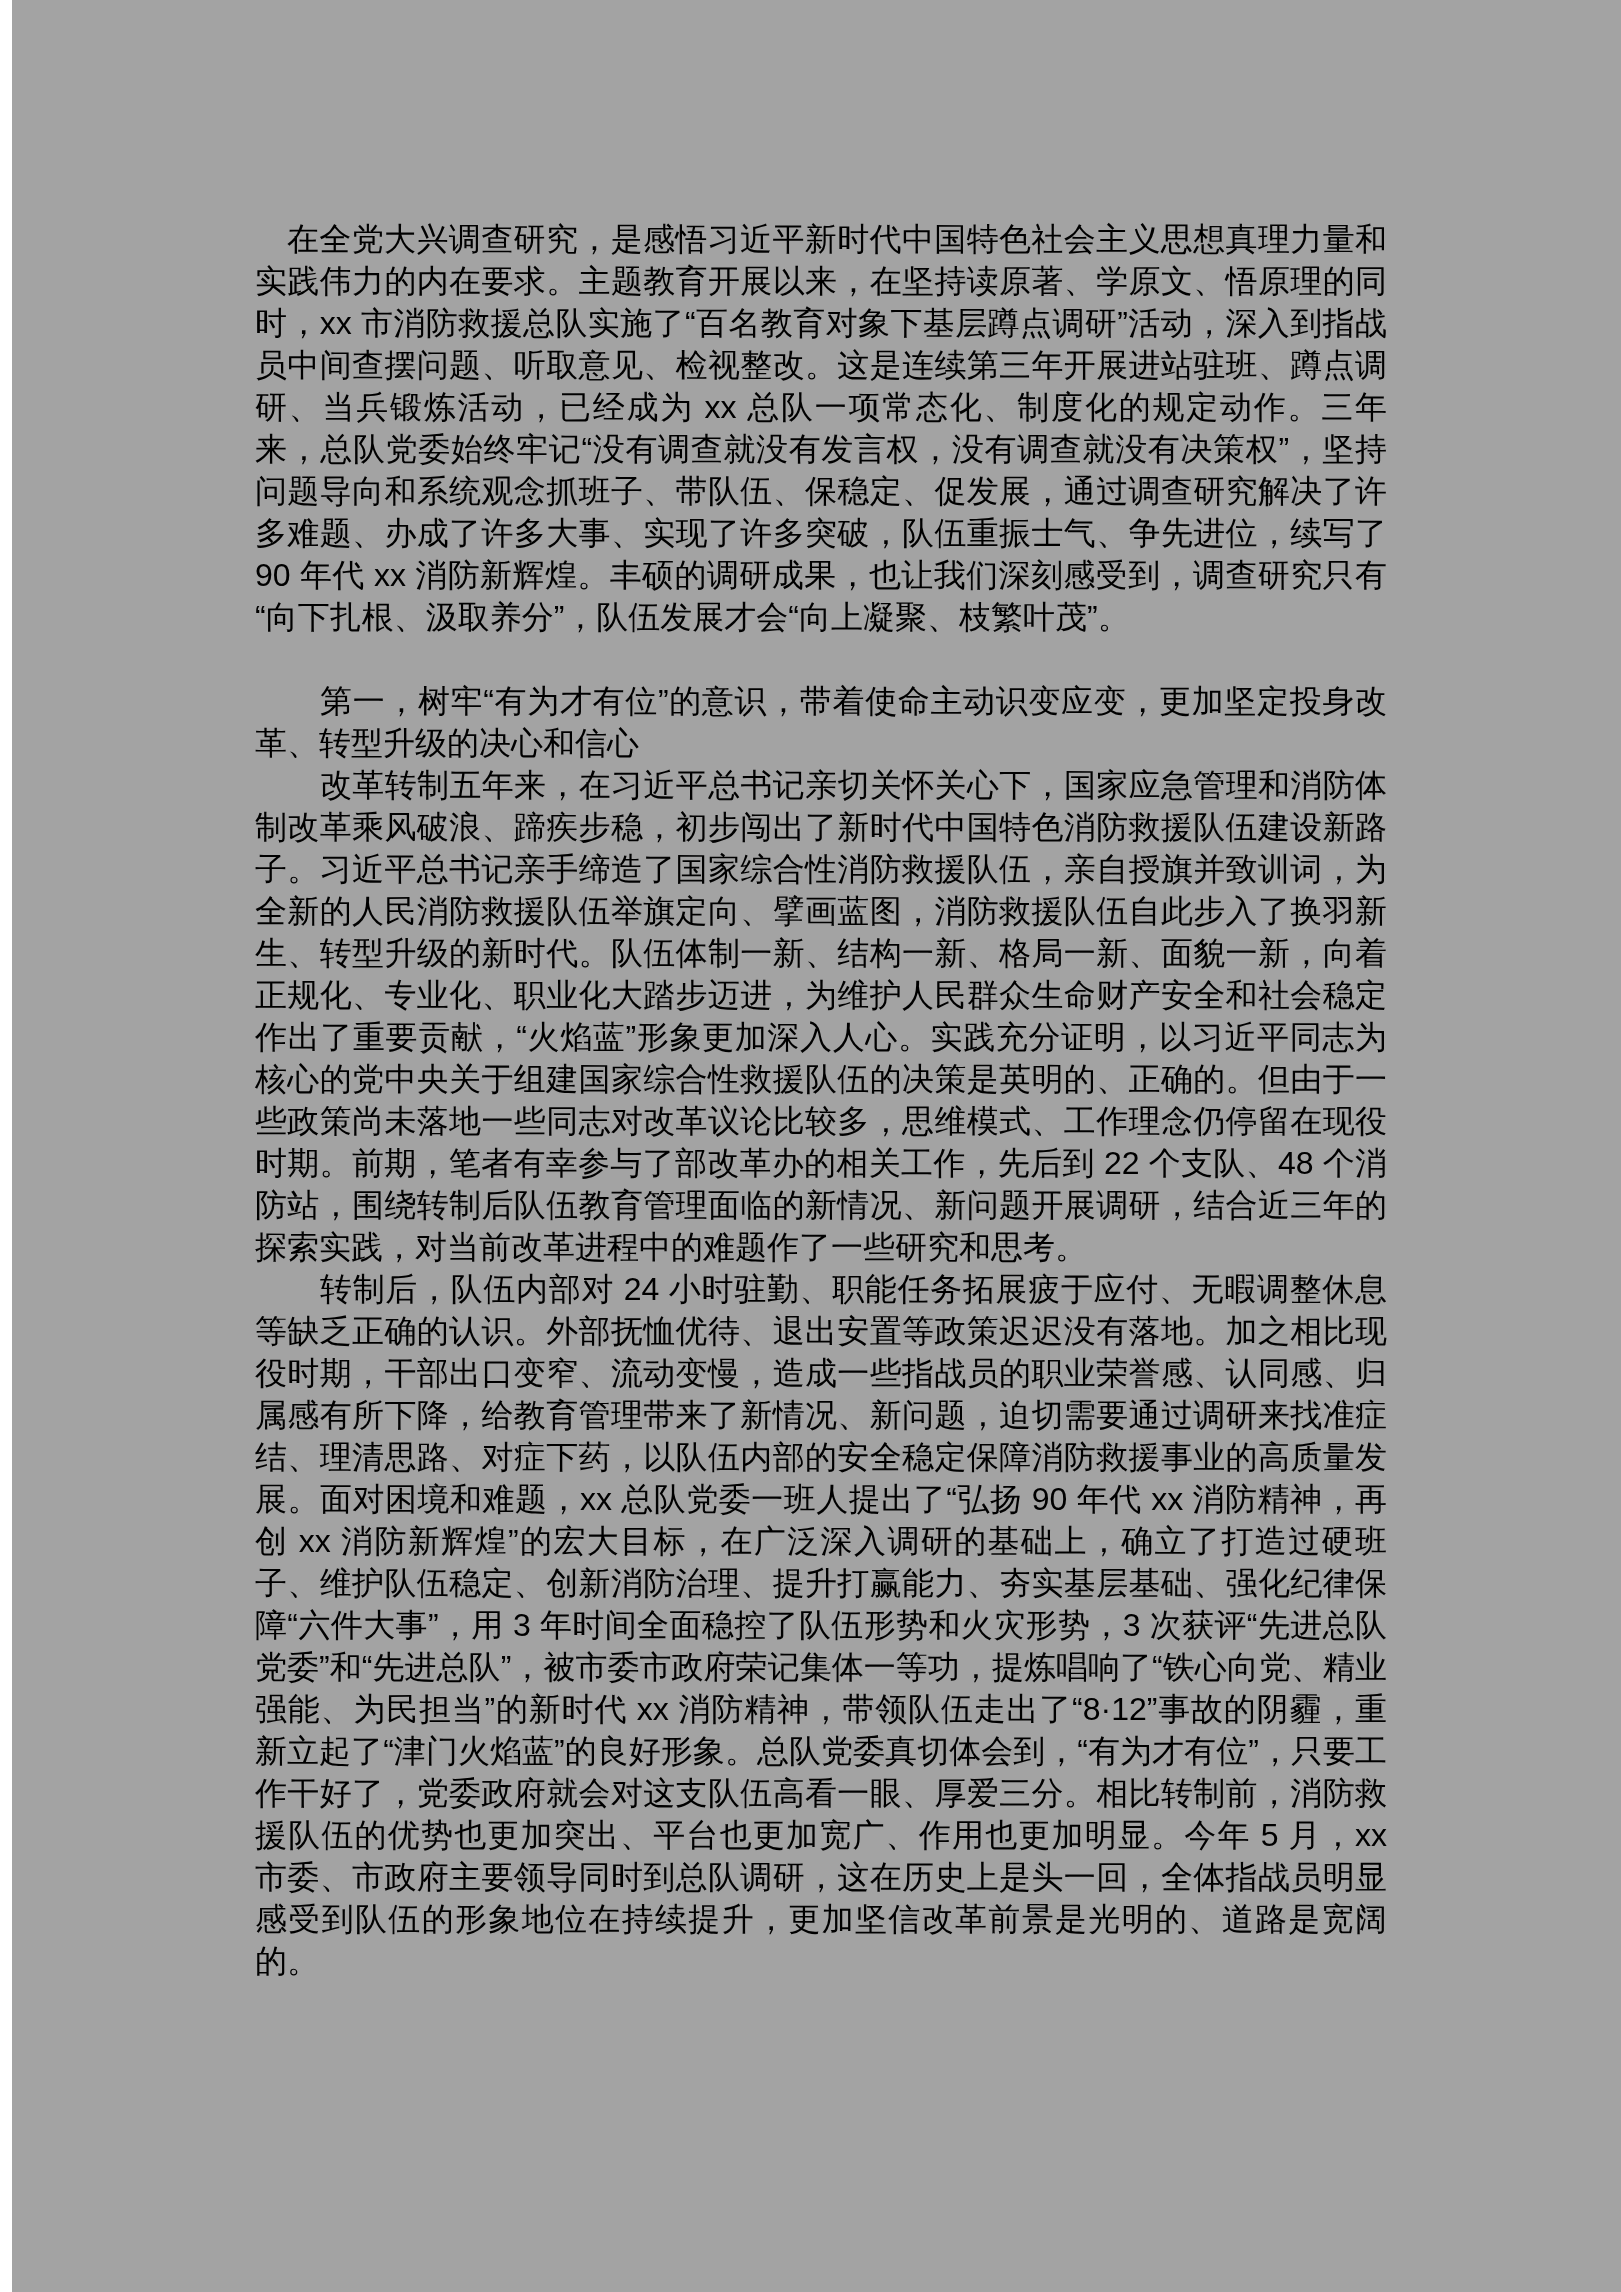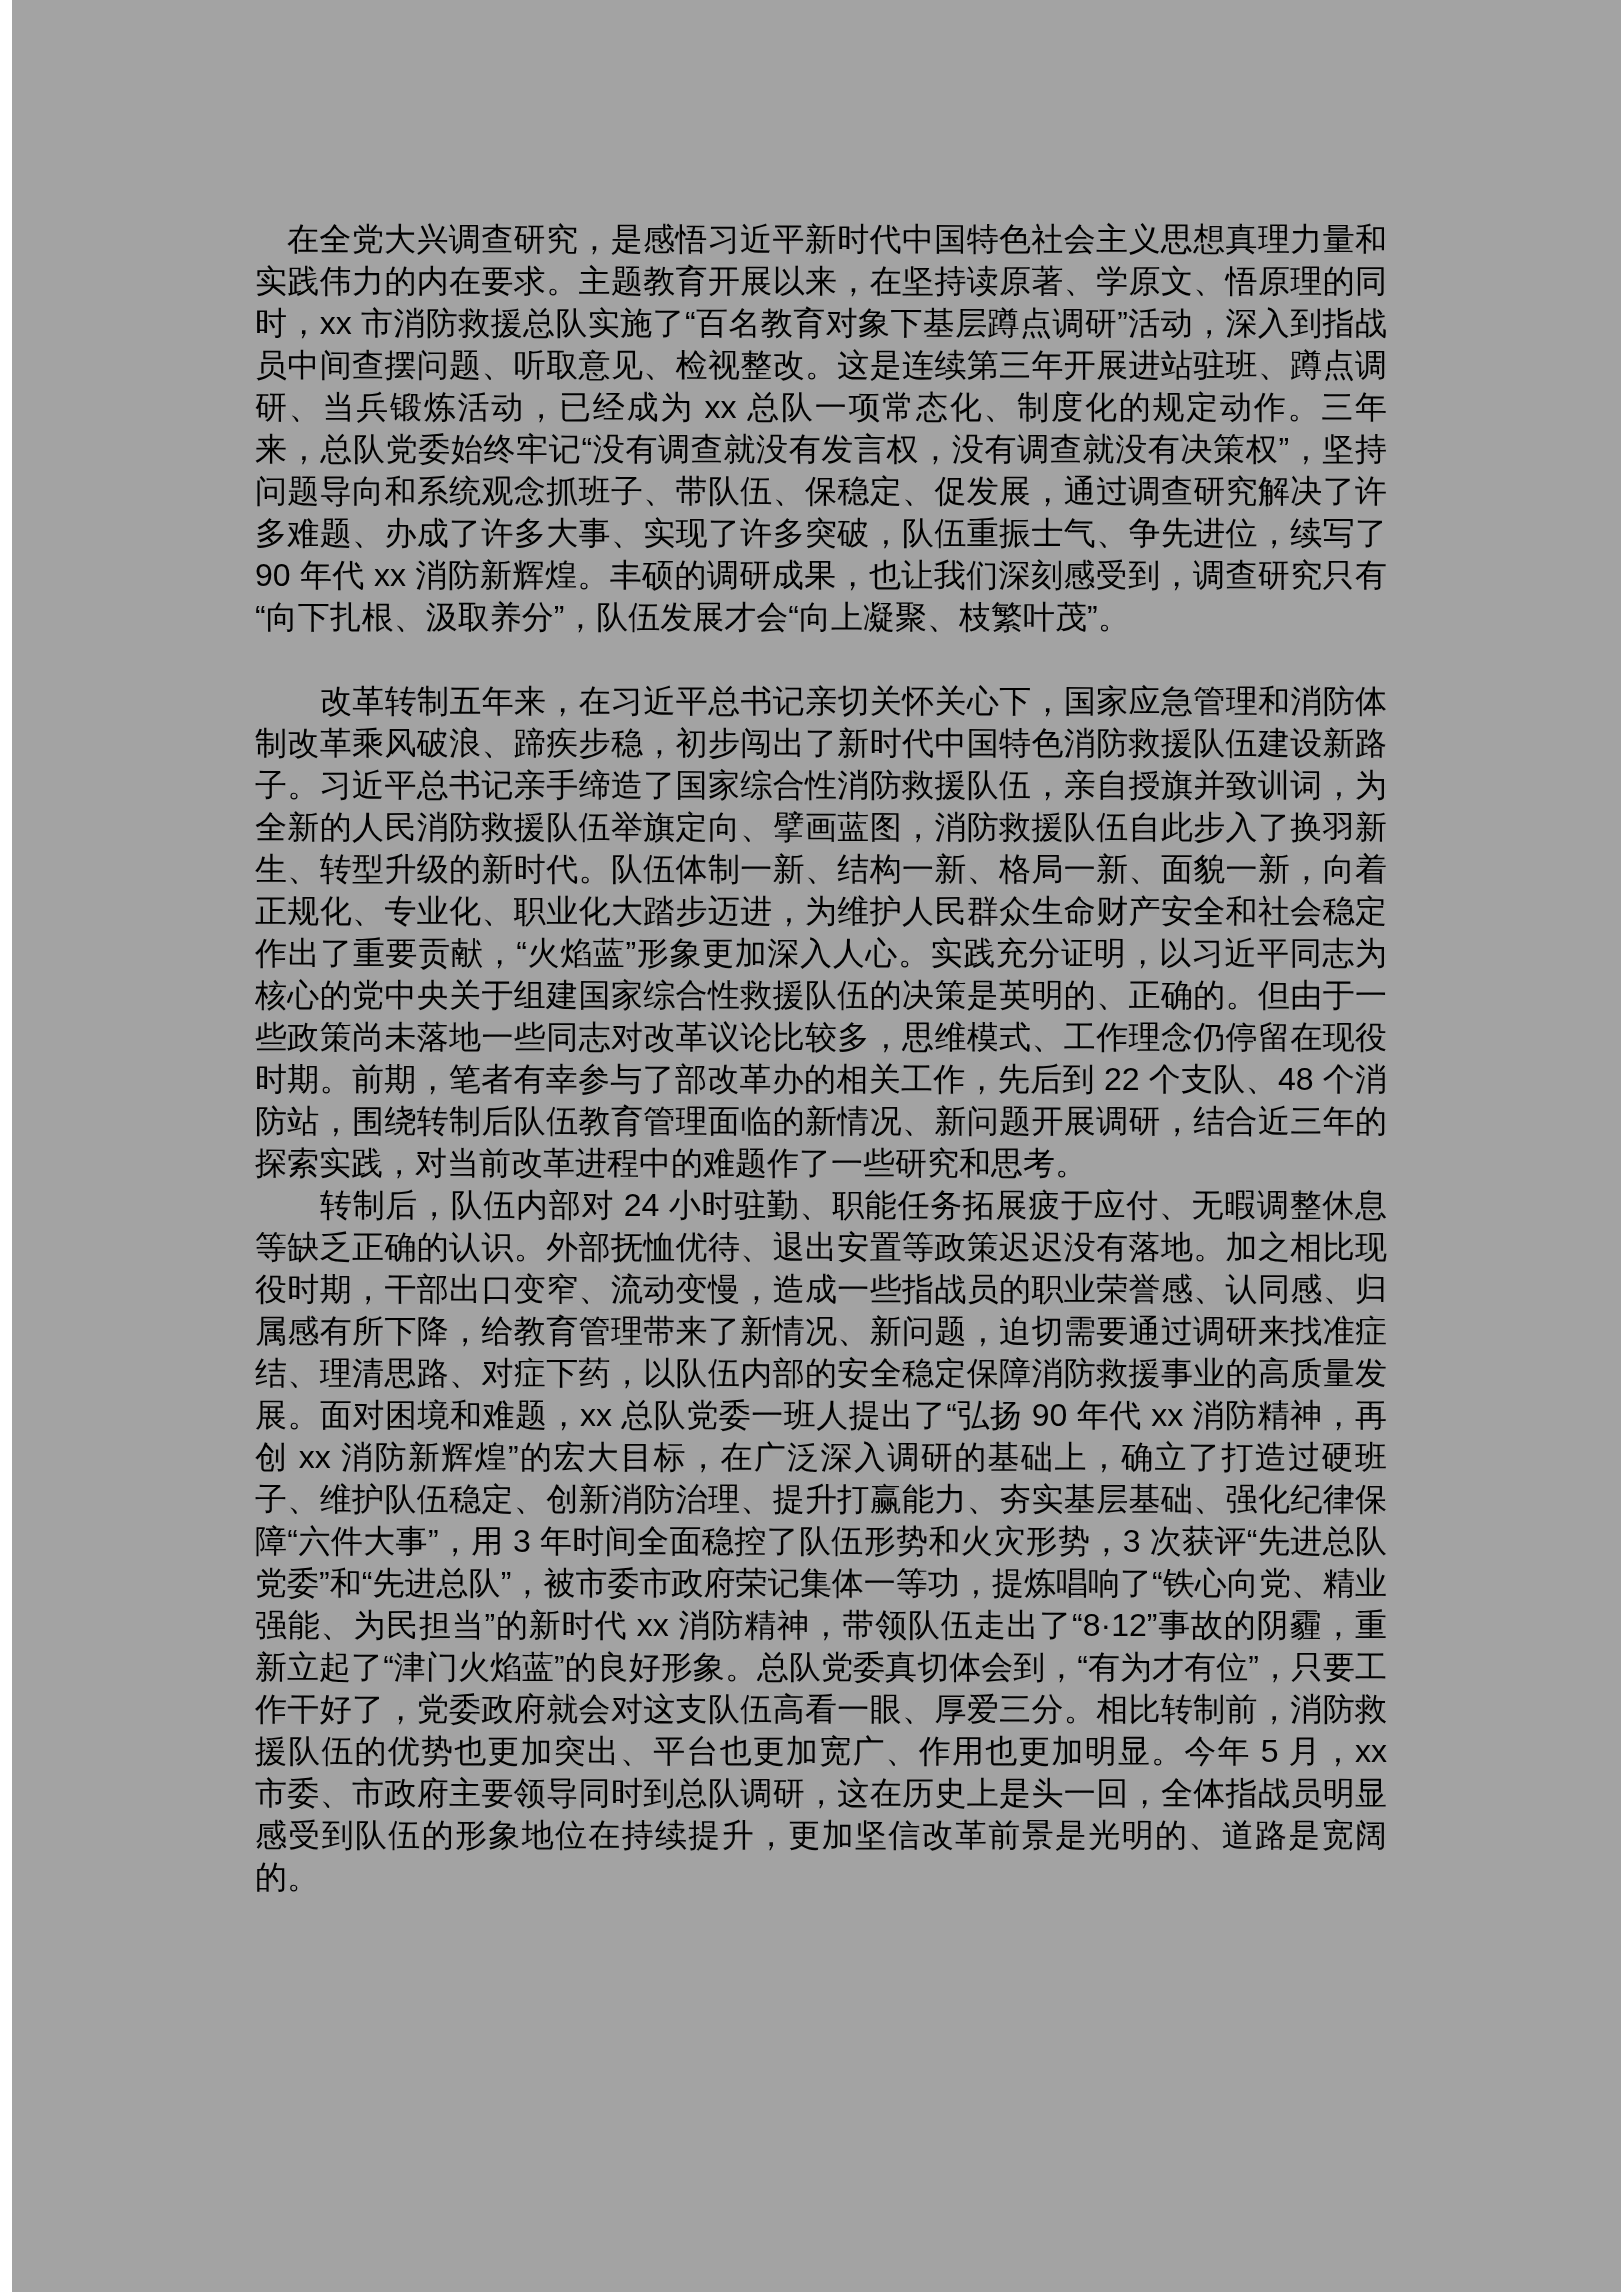--- a/index.html
+++ b/index.html
@@ -45,18 +45,19 @@
     font-weight: normal; 
   }
 </style>
 </head>
 <body>
 
 <div class="page">
   <div class="doc-body">
       <p class="block paragraph" style="text-indent: 32px;">在全党大兴调查研究，是感悟习近平新时代中国特色社会主义思想真理力量和实践伟力的内在要求。主题教育开展以来，在坚持读原著、学原文、悟原理的同时，xx 市消防救援总队实施了“百名教育对象下基层蹲点调研”活动，深入到指战员中间查摆问题、听取意见、检视整改。这是连续第三年开展进站驻班、蹲点调研、当兵锻炼活动，已经成为 xx 总队一项常态化、制度化的规定动作。三年来，总队党委始终牢记“没有调查就没有发言权，没有调查就没有决策权”，坚持问题导向和系统观念抓班子、带队伍、保稳定、促发展，通过调查研究解决了许多难题、办成了许多大事、实现了许多突破，队伍重振士气、争先进位，续写了 90 年代 xx 消防新辉煌。丰硕的调研成果，也让我们深刻感受到，调查研究只有“向下扎根、汲取养分”，队伍发展才会“向上凝聚、枝繁叶茂”。</p>
       <p class="block spacer"></p>
+      <p class="block heading" style="text-indent: 65px;">第一，树牢“有为才有位”的意识，带着使命主动识变应变，更加坚定投身改革、转型升级的决心和信心</p>
       <p class="block paragraph" style="text-indent: 65px;">改革转制五年来，在习近平总书记亲切关怀关心下，国家应急管理和消防体制改革乘风破浪、蹄疾步稳，初步闯出了新时代中国特色消防救援队伍建设新路子。习近平总书记亲手缔造了国家综合性消防救援队伍，亲自授旗并致训词，为全新的人民消防救援队伍举旗定向、擘画蓝图，消防救援队伍自此步入了换羽新生、转型升级的新时代。队伍体制一新、结构一新、格局一新、面貌一新，向着正规化、专业化、职业化大踏步迈进，为维护人民群众生命财产安全和社会稳定作出了重要贡献，“火焰蓝”形象更加深入人心。实践充分证明，以习近平同志为核心的党中央关于组建国家综合性救援队伍的决策是英明的、正确的。但由于一些政策尚未落地一些同志对改革议论比较多，思维模式、工作理念仍停留在现役时期。前期，笔者有幸参与了部改革办的相关工作，先后到 22 个支队、48 个消防站，围绕转制后队伍教育管理面临的新情况、新问题开展调研，结合近三年的探索实践，对当前改革进程中的难题作了一些研究和思考。</p>
       <p class="block paragraph" style="text-indent: 65px;">转制后，队伍内部对 24 小时驻勤、职能任务拓展疲于应付、无暇调整休息等缺乏正确的认识。外部抚恤优待、退出安置等政策迟迟没有落地。加之相比现役时期，干部出口变窄、流动变慢，造成一些指战员的职业荣誉感、认同感、归属感有所下降，给教育管理带来了新情况、新问题，迫切需要通过调研来找准症结、理清思路、对症下药，以队伍内部的安全稳定保障消防救援事业的高质量发展。面对困境和难题，xx 总队党委一班人提出了“弘扬 90 年代 xx 消防精神，再创 xx 消防新辉煌”的宏大目标，在广泛深入调研的基础上，确立了打造过硬班子、维护队伍稳定、创新消防治理、提升打赢能力、夯实基层基础、强化纪律保障“六件大事”，用 3 年时间全面稳控了队伍形势和火灾形势，3 次获评“先进总队党委”和“先进总队”，被市委市政府荣记集体一等功，提炼唱响了“铁心向党、精业强能、为民担当”的新时代 xx 消防精神，带领队伍走出了“8·12”事故的阴霾，重新立起了“津门火焰蓝”的良好形象。总队党委真切体会到，“有为才有位”，只要工作干好了，党委政府就会对这支队伍高看一眼、厚爱三分。相比转制前，消防救援队伍的优势也更加突出、平台也更加宽广、作用也更加明显。今年 5 月，xx 市委、市政府主要领导同时到总队调研，这在历史上是头一回，全体指战员明显感受到队伍的形象地位在持续提升，更加坚信改革前景是光明的、道路是宽阔的。</p>
       <p class="block spacer"></p>
     </div>
 </div>
 
 
 </body></html>

